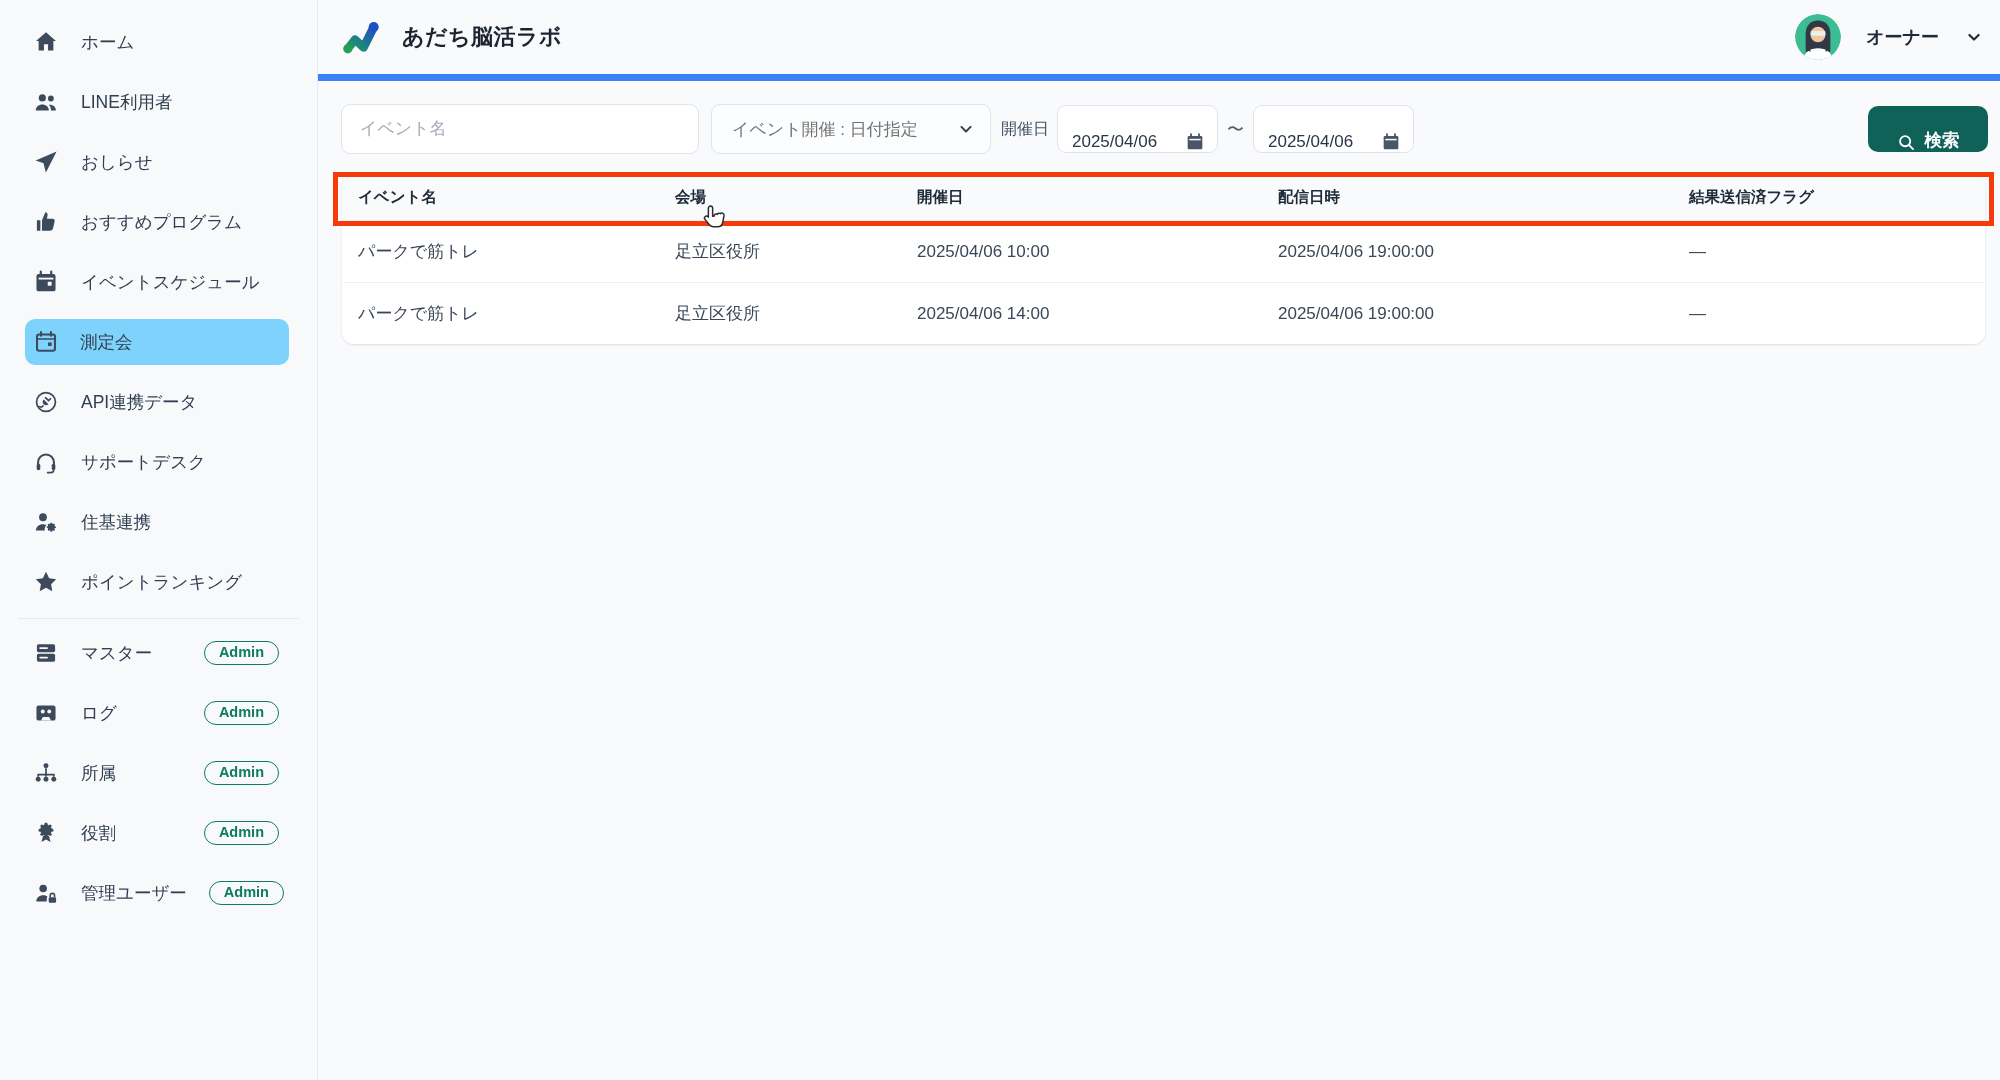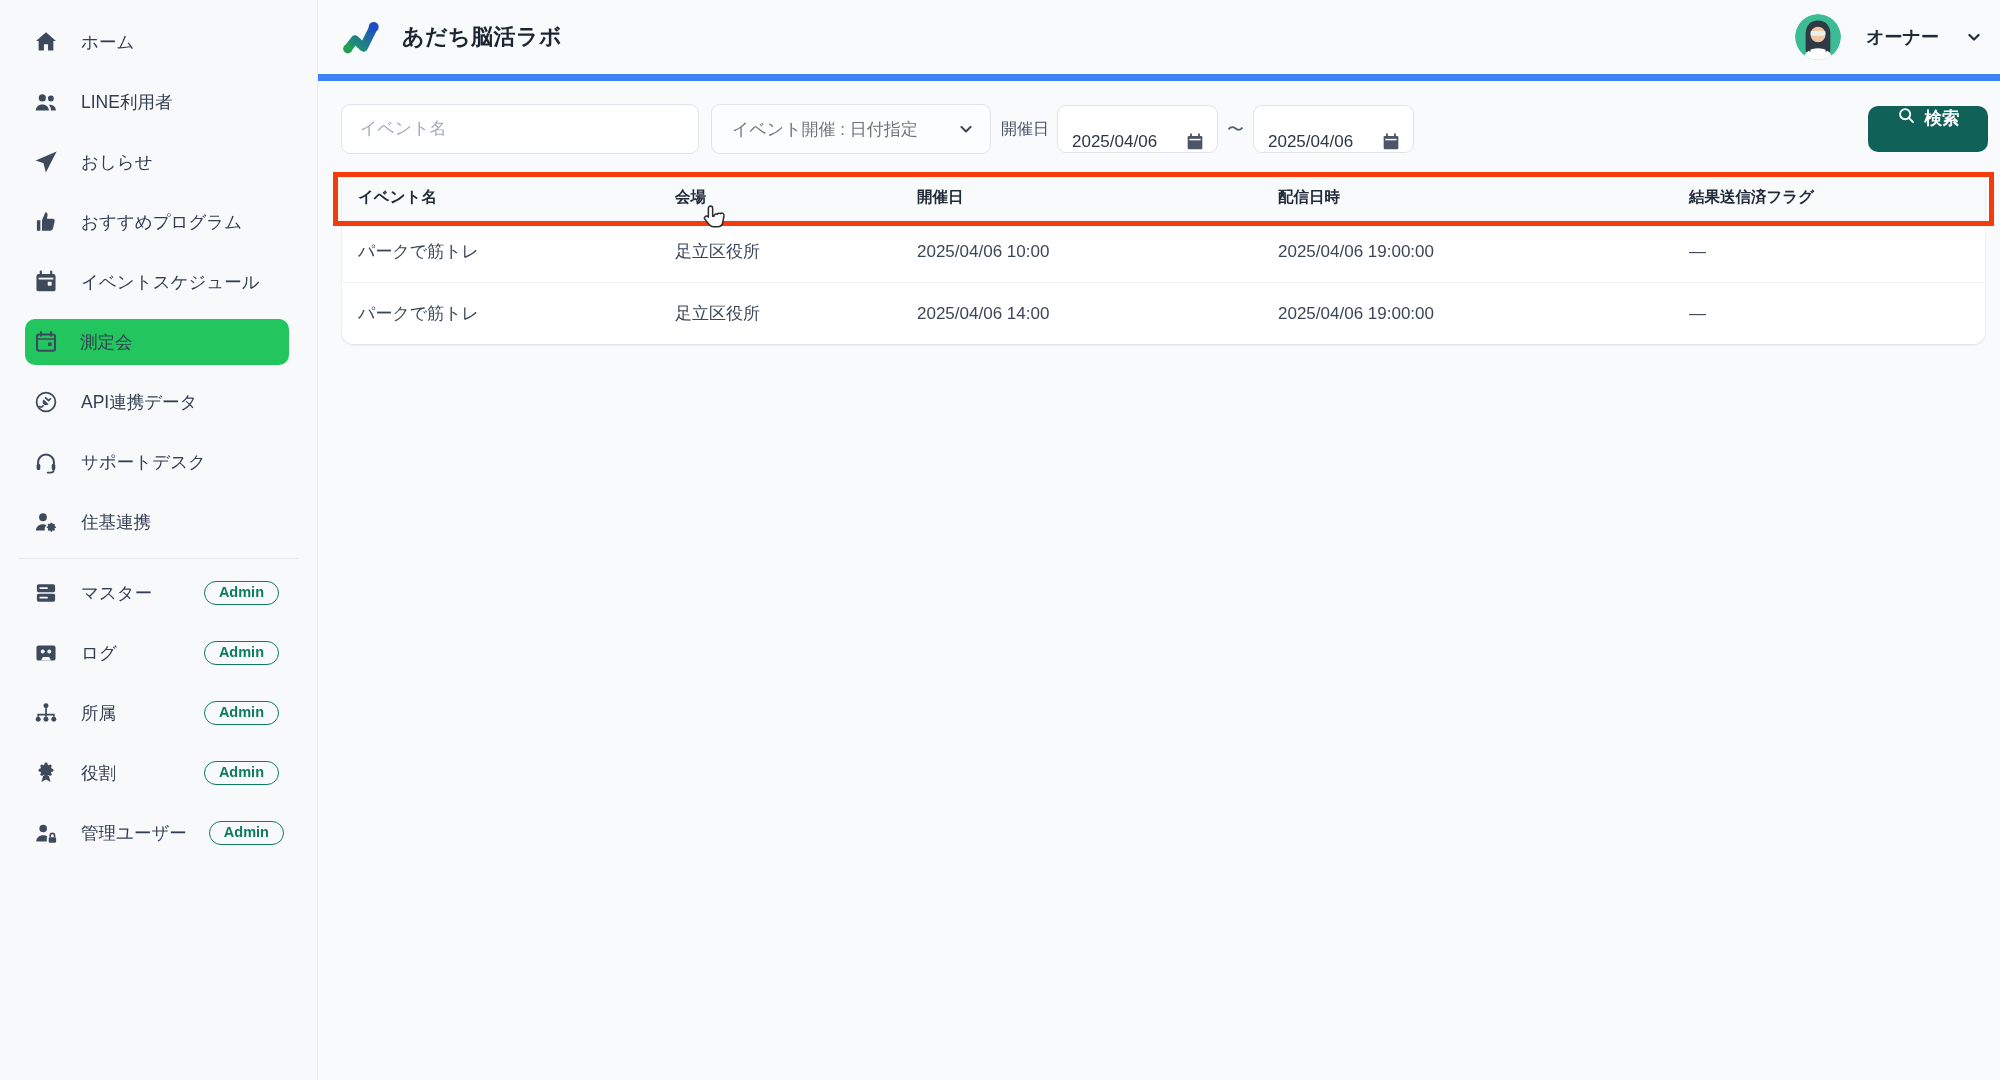--- a/index.html
+++ b/index.html
@@ -4,21 +4,21 @@
 <style>
   * { margin:0; padding:0; box-sizing:border-box; }
   html,body { width:2000px; height:1080px; }
   body { font-family:"Liberation Sans","DejaVu Sans",sans-serif; background:#f8fafc; color:#323e52; }
   .app { width:2000px; height:1080px; display:flex; overflow:hidden; }
 
   
   .sidebar { width:318px; min-width:318px; background:#f8f9fb; border-right:1px solid #e7eaef; padding-top:12px; }
   .nav-item { height:60px; display:flex; align-items:center; gap:22px; padding:0 14px 0 25px; margin:0 14px 0 0; cursor:pointer; }
   .nav-item .pill { display:flex; align-items:center; gap:22px; width:100%; height:46px; border-radius:10px; padding:0 10px 0 8px; }
-  .nav-item.active .pill { background:#22c55e;gap:21px; }
+  .nav-item.active .pill { background:#7dd3fc;gap:21px; }
   .nav-icon { width:26px; height:26px; flex:0 0 26px; color:#3d4a5c; }
   .nav-icon svg { width:100%; height:100%; display:block; }
   .nav-label { font-size:17.5px; color:#323e52; white-space:nowrap; }
   .nav-divider { height:1px; background:#e7eaee; margin:6px 18px 4px 18px; }
   .admin-badge { margin-left:auto; border:1.5px solid #0e7b5f; color:#0e7b5f; font-size:14.5px; font-weight:bold;
                  border-radius:999px; padding:3px 14px 4px; line-height:1; background:transparent; }
 
   
   .main { flex:1; position:relative; background:#f8fafc; }
 
@@ -42,21 +42,21 @@
   .select-box .chevron { margin-left:auto; color:#39404b; }
   .date-caption { font-size:16px; color:#475264; margin:0 8px 0 10px; white-space:nowrap; }
   .date-box { width:161px; height:48px; background:#fff; border:1px solid #e0e4ea; border-radius:9px;
               display:flex; align-items:flex-end; justify-content:space-between; padding:0 12px 0 14px; cursor:pointer; }
   .date-value { font-size:17px; color:#2b3646; }
   .cal-icon { width:20px; height:20px; color:#4a5568; }
   .cal-icon svg { width:100%; height:100%; }
   .range-sep { margin:0 9px; font-size:17px; color:#556171; }
   .spacer { flex:1; }
   .search-btn { width:120px; height:46px; background:#106258; color:#fff; border:none; border-radius:10px;
-                display:flex; align-items:flex-start; justify-content:center; gap:9px; font-size:17.5px; font-weight:bold;
+                display:flex; align-items:flex-end; justify-content:center; gap:9px; font-size:17.5px; font-weight:bold;
                 font-family:inherit; cursor:pointer; }
   .search-btn svg { width:19px; height:19px; }
 
   
   .card { margin:21px 15px 0 24px; background:#fff; border-radius:12px; overflow:hidden;
           box-shadow:0 1px 2px rgba(16,24,40,.05), 0 1px 3px rgba(16,24,40,.08); }
   .trow { display:grid; grid-template-columns:317px 242px 361px 411px 1fr; align-items:center; }
   .thead { height:45px; background:#f8fafc; }
   .thead .cell { font-size:15.5px; font-weight:bold; color:#202b3a; }
   .tbody-row { height:62px; border-top:1px solid #eef1f5; background:#fff; }
@@ -186,20 +186,30 @@
               <path d="M2.7 19.9c0-3.6 2.9-5.9 6.5-5.9 1.2 0 2.3.3 3.2.8-1 1-1.6 2.4-1.6 4 0 .4 0 .7.1 1.1z"></path>
               <circle cx="16.9" cy="16.8" r="3.3"></circle>
               <circle cx="16.9" cy="16.8" r="1.3" fill="#f8f9fb"></circle>
               <path d="M16.9 12.6v8.4M12.7 16.8h8.4M14 13.9l5.8 5.8M19.8 13.9 14 19.7" stroke="currentColor" stroke-width="1.5"></path>
             </svg>
         </span>
         <span class="nav-label">住基連携</span>
       </div>
     </div>
 
+    <div class="nav-item">
+      <div class="pill">
+        <span class="nav-icon">
+          <svg viewBox="0 0 24 24" fill="currentColor">
+              <path d="M12 2.6l2.9 5.9 6.5.9-4.7 4.6 1.1 6.5L12 17.4l-5.8 3.1 1.1-6.5L2.6 9.4l6.5-.9z"></path>
+            </svg>
+        </span>
+        <span class="nav-label">ポイントランキング</span>
+      </div>
+    </div>
 
     <div class="nav-divider"></div>
 
     <div class="nav-item">
       <div class="pill">
         <span class="nav-icon">
           <svg viewBox="0 0 24 24" fill="currentColor">
               <rect x="3.6" y="4" width="16.8" height="7.2" rx="1.6"></rect>
               <rect x="3.6" y="12.8" width="16.8" height="7.2" rx="1.6"></rect>
               <rect x="5.8" y="6.6" width="8" height="1.6" rx=".8" fill="#f8f9fb"></rect>

